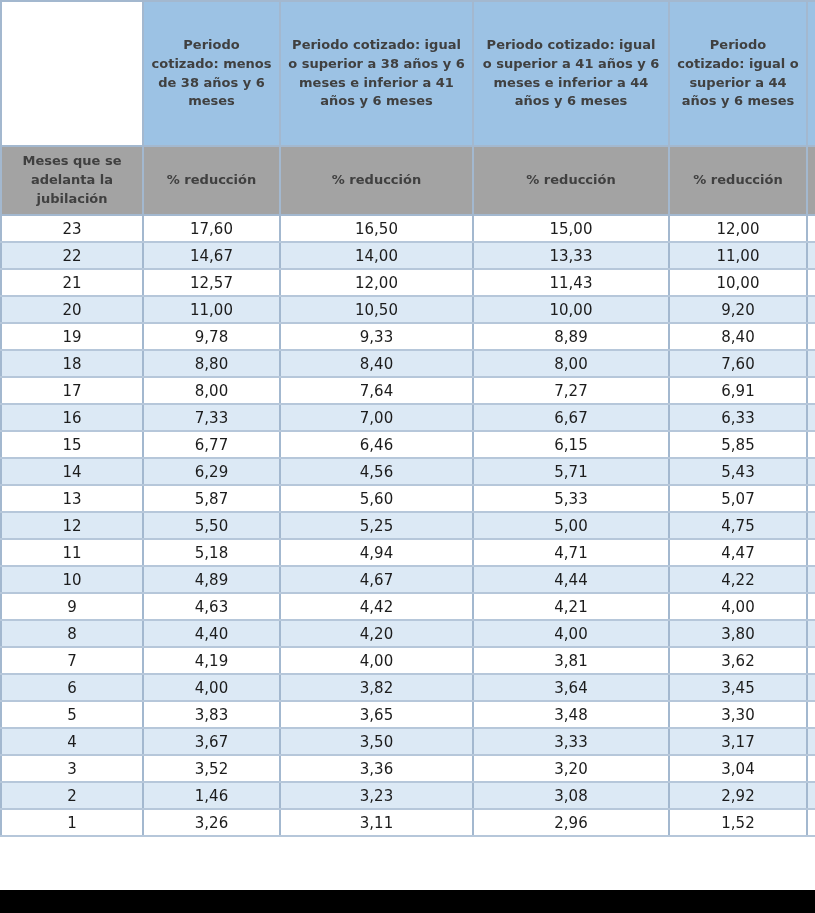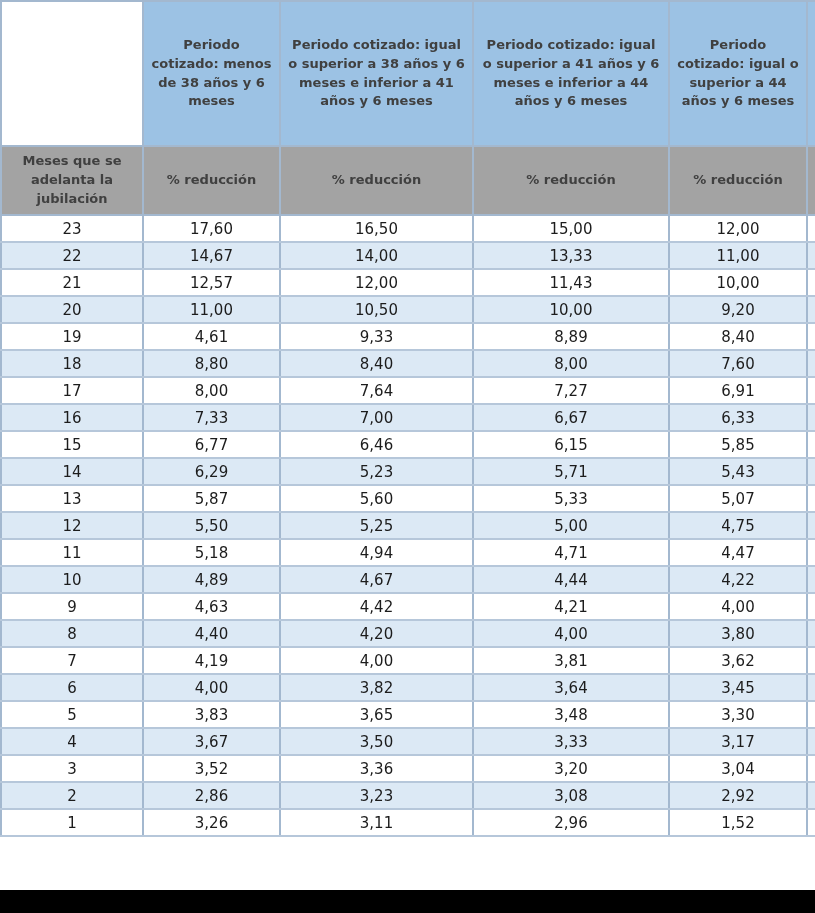--- a/index.html
+++ b/index.html
@@ -141,21 +141,21 @@
         <tr class="stripe">
           <td>20</td>
           <td>11,00</td>
           <td>10,50</td>
           <td>10,00</td>
           <td>9,20</td>
           <td></td>
         </tr>
         <tr class="plain">
           <td>19</td>
-          <td>4,61</td>
+          <td>9,78</td>
           <td>9,33</td>
           <td>8,89</td>
           <td>8,40</td>
           <td></td>
         </tr>
         <tr class="stripe">
           <td>18</td>
           <td>8,80</td>
           <td>8,40</td>
           <td>8,00</td>
@@ -182,21 +182,21 @@
           <td>15</td>
           <td>6,77</td>
           <td>6,46</td>
           <td>6,15</td>
           <td>5,85</td>
           <td></td>
         </tr>
         <tr class="stripe">
           <td>14</td>
           <td>6,29</td>
-          <td>5,23</td>
+          <td>4,56</td>
           <td>5,71</td>
           <td>5,43</td>
           <td></td>
         </tr>
         <tr class="plain">
           <td>13</td>
           <td>5,87</td>
           <td>5,60</td>
           <td>5,33</td>
           <td>5,07</td>
@@ -277,21 +277,21 @@
         <tr class="plain">
           <td>3</td>
           <td>3,52</td>
           <td>3,36</td>
           <td>3,20</td>
           <td>3,04</td>
           <td></td>
         </tr>
         <tr class="stripe">
           <td>2</td>
-          <td>2,86</td>
+          <td>1,46</td>
           <td>3,23</td>
           <td>3,08</td>
           <td>2,92</td>
           <td></td>
         </tr>
         <tr class="plain">
           <td>1</td>
           <td>3,26</td>
           <td>3,11</td>
           <td>2,96</td>

